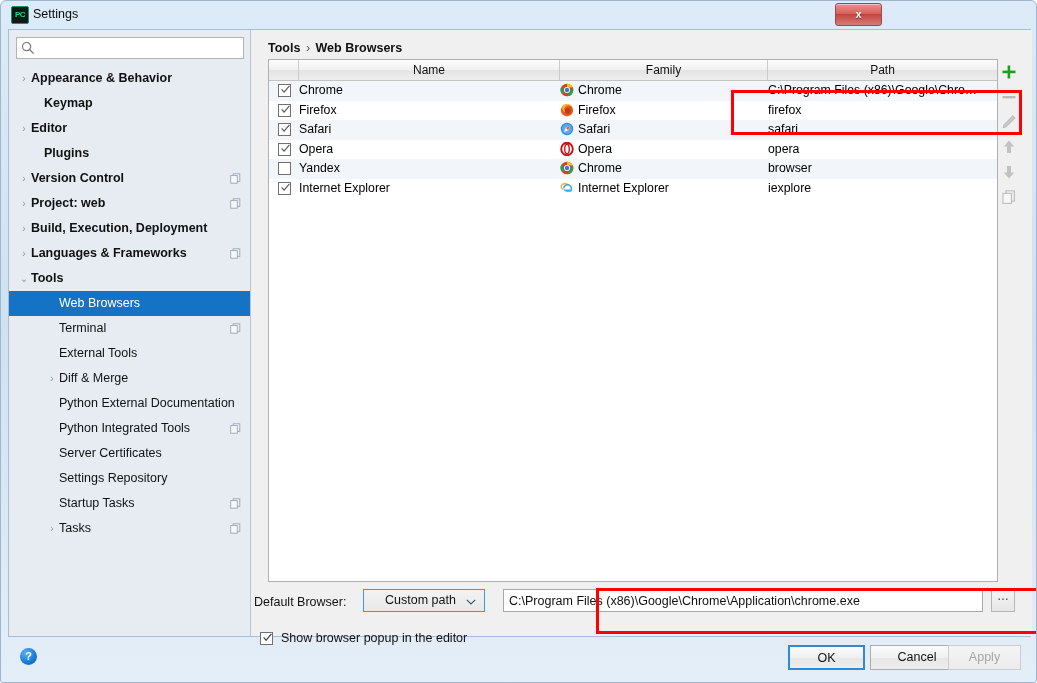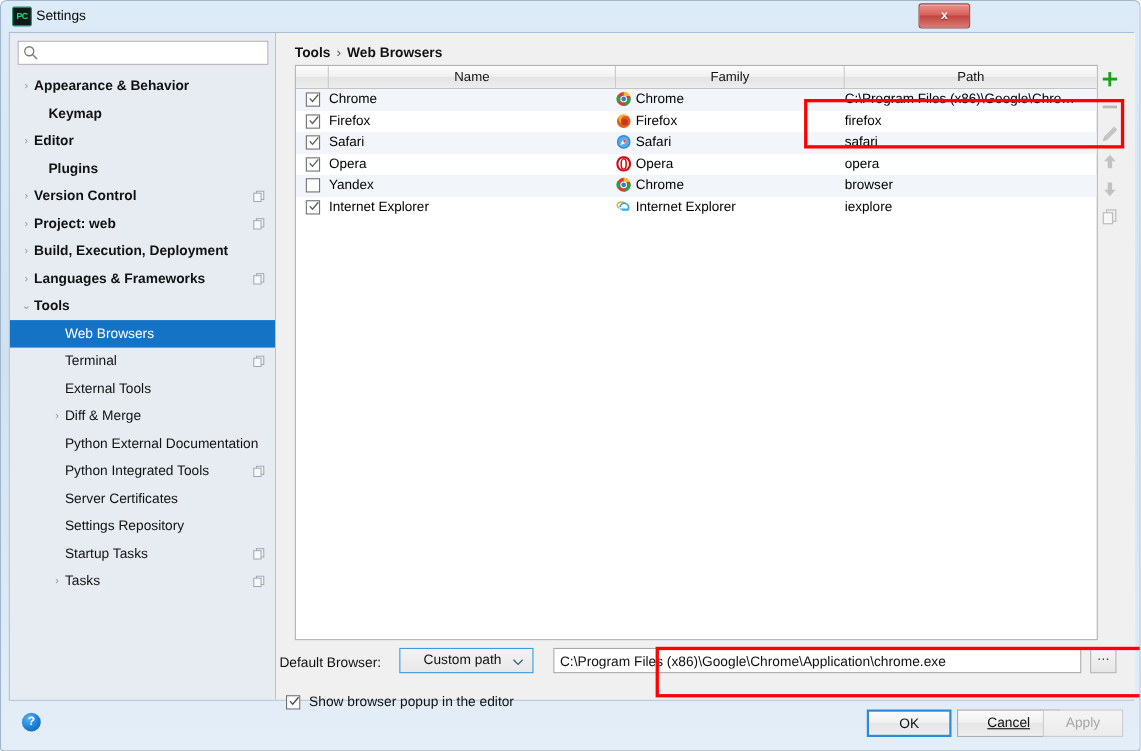--- a/index.html
+++ b/index.html
@@ -380,21 +380,21 @@
     font-family: "Liberation Sans", sans-serif;
     color: #111;
     line-height: 22px;
     text-align: center;
     cursor: pointer;
   }
   #ok-btn {
     left: 787px; width: 77px;
     border: 2px solid #2f8ad6;
   }
-  #cancel-btn { left: 869px; width: 94px; text-decoration: underline; }
+  #cancel-btn { left: 869px; width: 94px; }
   #apply-btn {
     left: 947px; width: 73px;
     color: #a6a6a6;
     border-color: #cdcdcd;
     background: linear-gradient(to bottom,#f4f4f4,#ececec);
     cursor: default;
   }
 
   
   .redbox {

